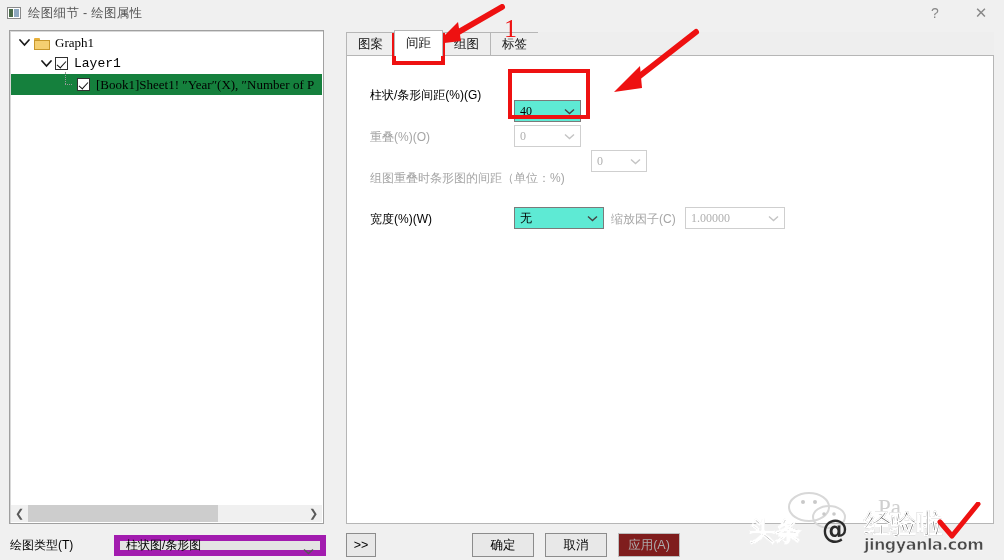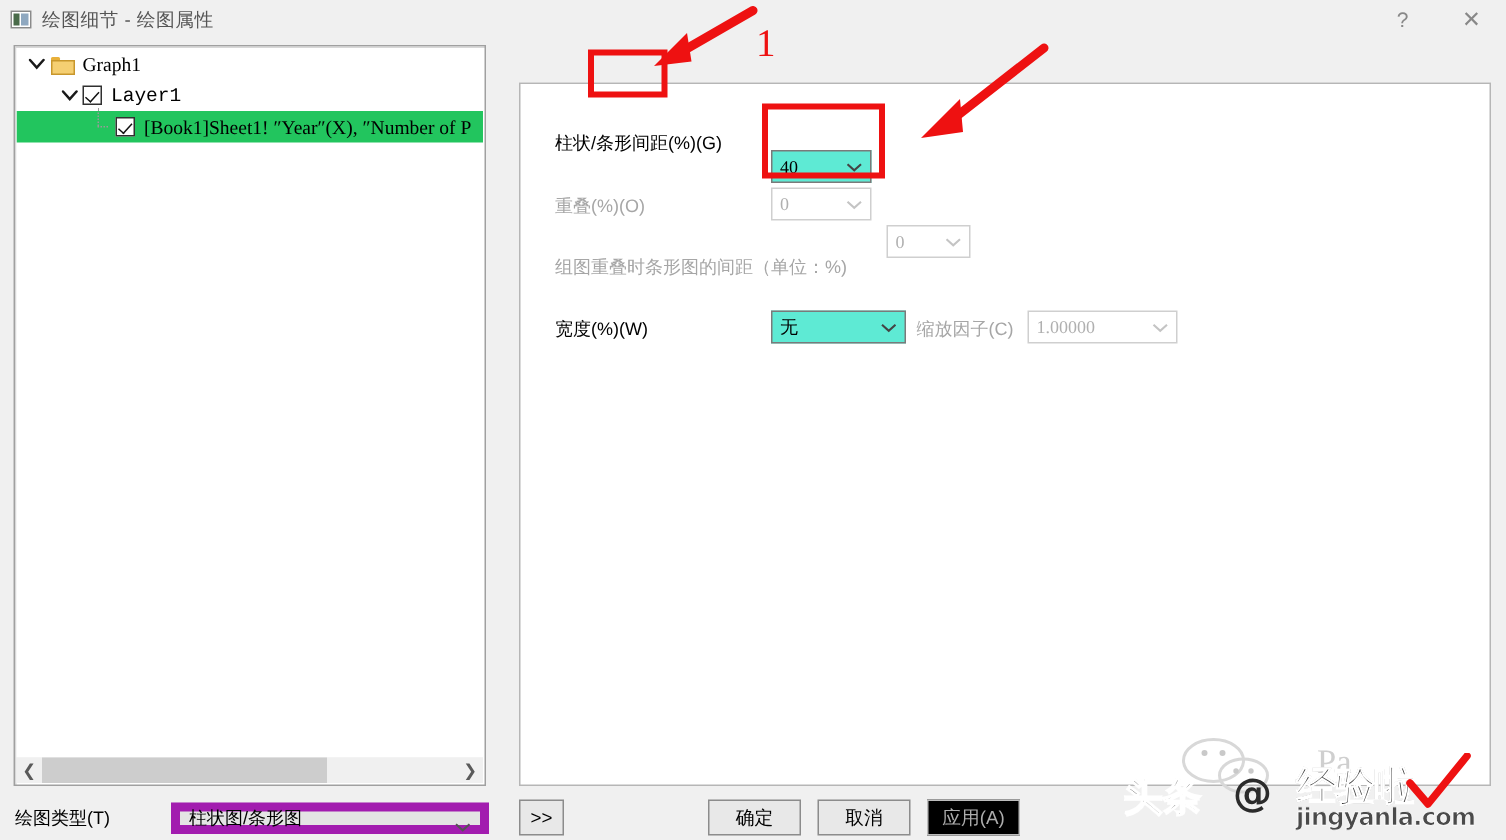--- a/index.html
+++ b/index.html
@@ -52,21 +52,21 @@
     position:absolute; left:1px; top:1px; right:1px; bottom:18px;
     overflow:hidden; background:#fff;
   }
   .tree-row{
     height:21px; display:flex; align-items:center; white-space:nowrap;
     font-family:"Liberation Serif","DejaVu Serif",serif; font-size:13px;
   }
   .tree-row.lvl0{ padding-left:6px; }
   .tree-row.lvl1{ padding-left:28px;font-family:Liberation Mono, monospace; }
   .tree-row.lvl2{ padding-left:50px; }
-  .tree-row.selected{ background:#22c55e; }
+  .tree-row.selected{ background:#15803d; }
   .chev{
     width:14px; height:14px; color:#2a2a2a; font-size:11px;
     display:inline-flex; align-items:center; justify-content:center;
     flex:0 0 14px;
   }
   .chev svg{ display:block; }
   .dots{
     width:14px; flex:0 0 14px; height:21px; position:relative;
   }
   .dots:before{
@@ -180,21 +180,21 @@
   }
   svg.arrow{ position:absolute; pointer-events:none; }
 
   
   #btnbar{ position:absolute; left:346px; top:533px; height:24px; display:flex; }
   .dlgbtn{
     height:24px; background:#e8e8e8; border:1px solid #8c8c8c;
     display:flex; align-items:center; justify-content:center;
     font-size:12.5px; margin-right:11px; color:#000;
   }
-  .dlgbtn.disabled{ color:#adadad; border-color:#bdbdbd; background:#000000;}
+  .dlgbtn.disabled{ color:#adadad; border-color:#bdbdbd; background:#7f1d1d;}
   #btn-more{ width:30px; }
   #btn-workbook{ width:74px;margin-top:48px; }
   #btn-ok{ width:62px; }
   #btn-cancel{ width:62px; }
   #btn-apply{ width:62px; margin-right:0; }
 
   
   #watermark{
     position:absolute; left:744px; top:492px; width:260px; height:68px;
     pointer-events:none;
@@ -288,20 +288,27 @@
     <span class="dd-arrow">
       <svg width="11" height="7" viewBox="0 0 11 7">
           <path d="M1 1.5 L5.5 5.5 L10 1.5" stroke="#555" stroke-width="1.4" fill="none"></path>
         </svg>
     </span>
   </div>
 </div>
 
 <div id="right-panel">
 
+  <div id="tabstrip">
+    <div class="tab">图案</div>
+    <div class="tab active">间距</div>
+    <div class="tab">组图</div>
+    <div class="tab">标签</div>
+    <div id="tab-fill"></div>
+  </div>
 
   <div id="tabpage">
 
     <div class="frow" style="left:23px; top:28px;">
       <span class="flabel">柱状/条形间距(%)(G)</span>
     </div>
     <div class="combo" style="position:absolute; left:167px; top:44px; width:67px;">
       <span>40</span>
       <span class="dd-arrow">
         <svg width="11" height="7" viewBox="0 0 11 7">

